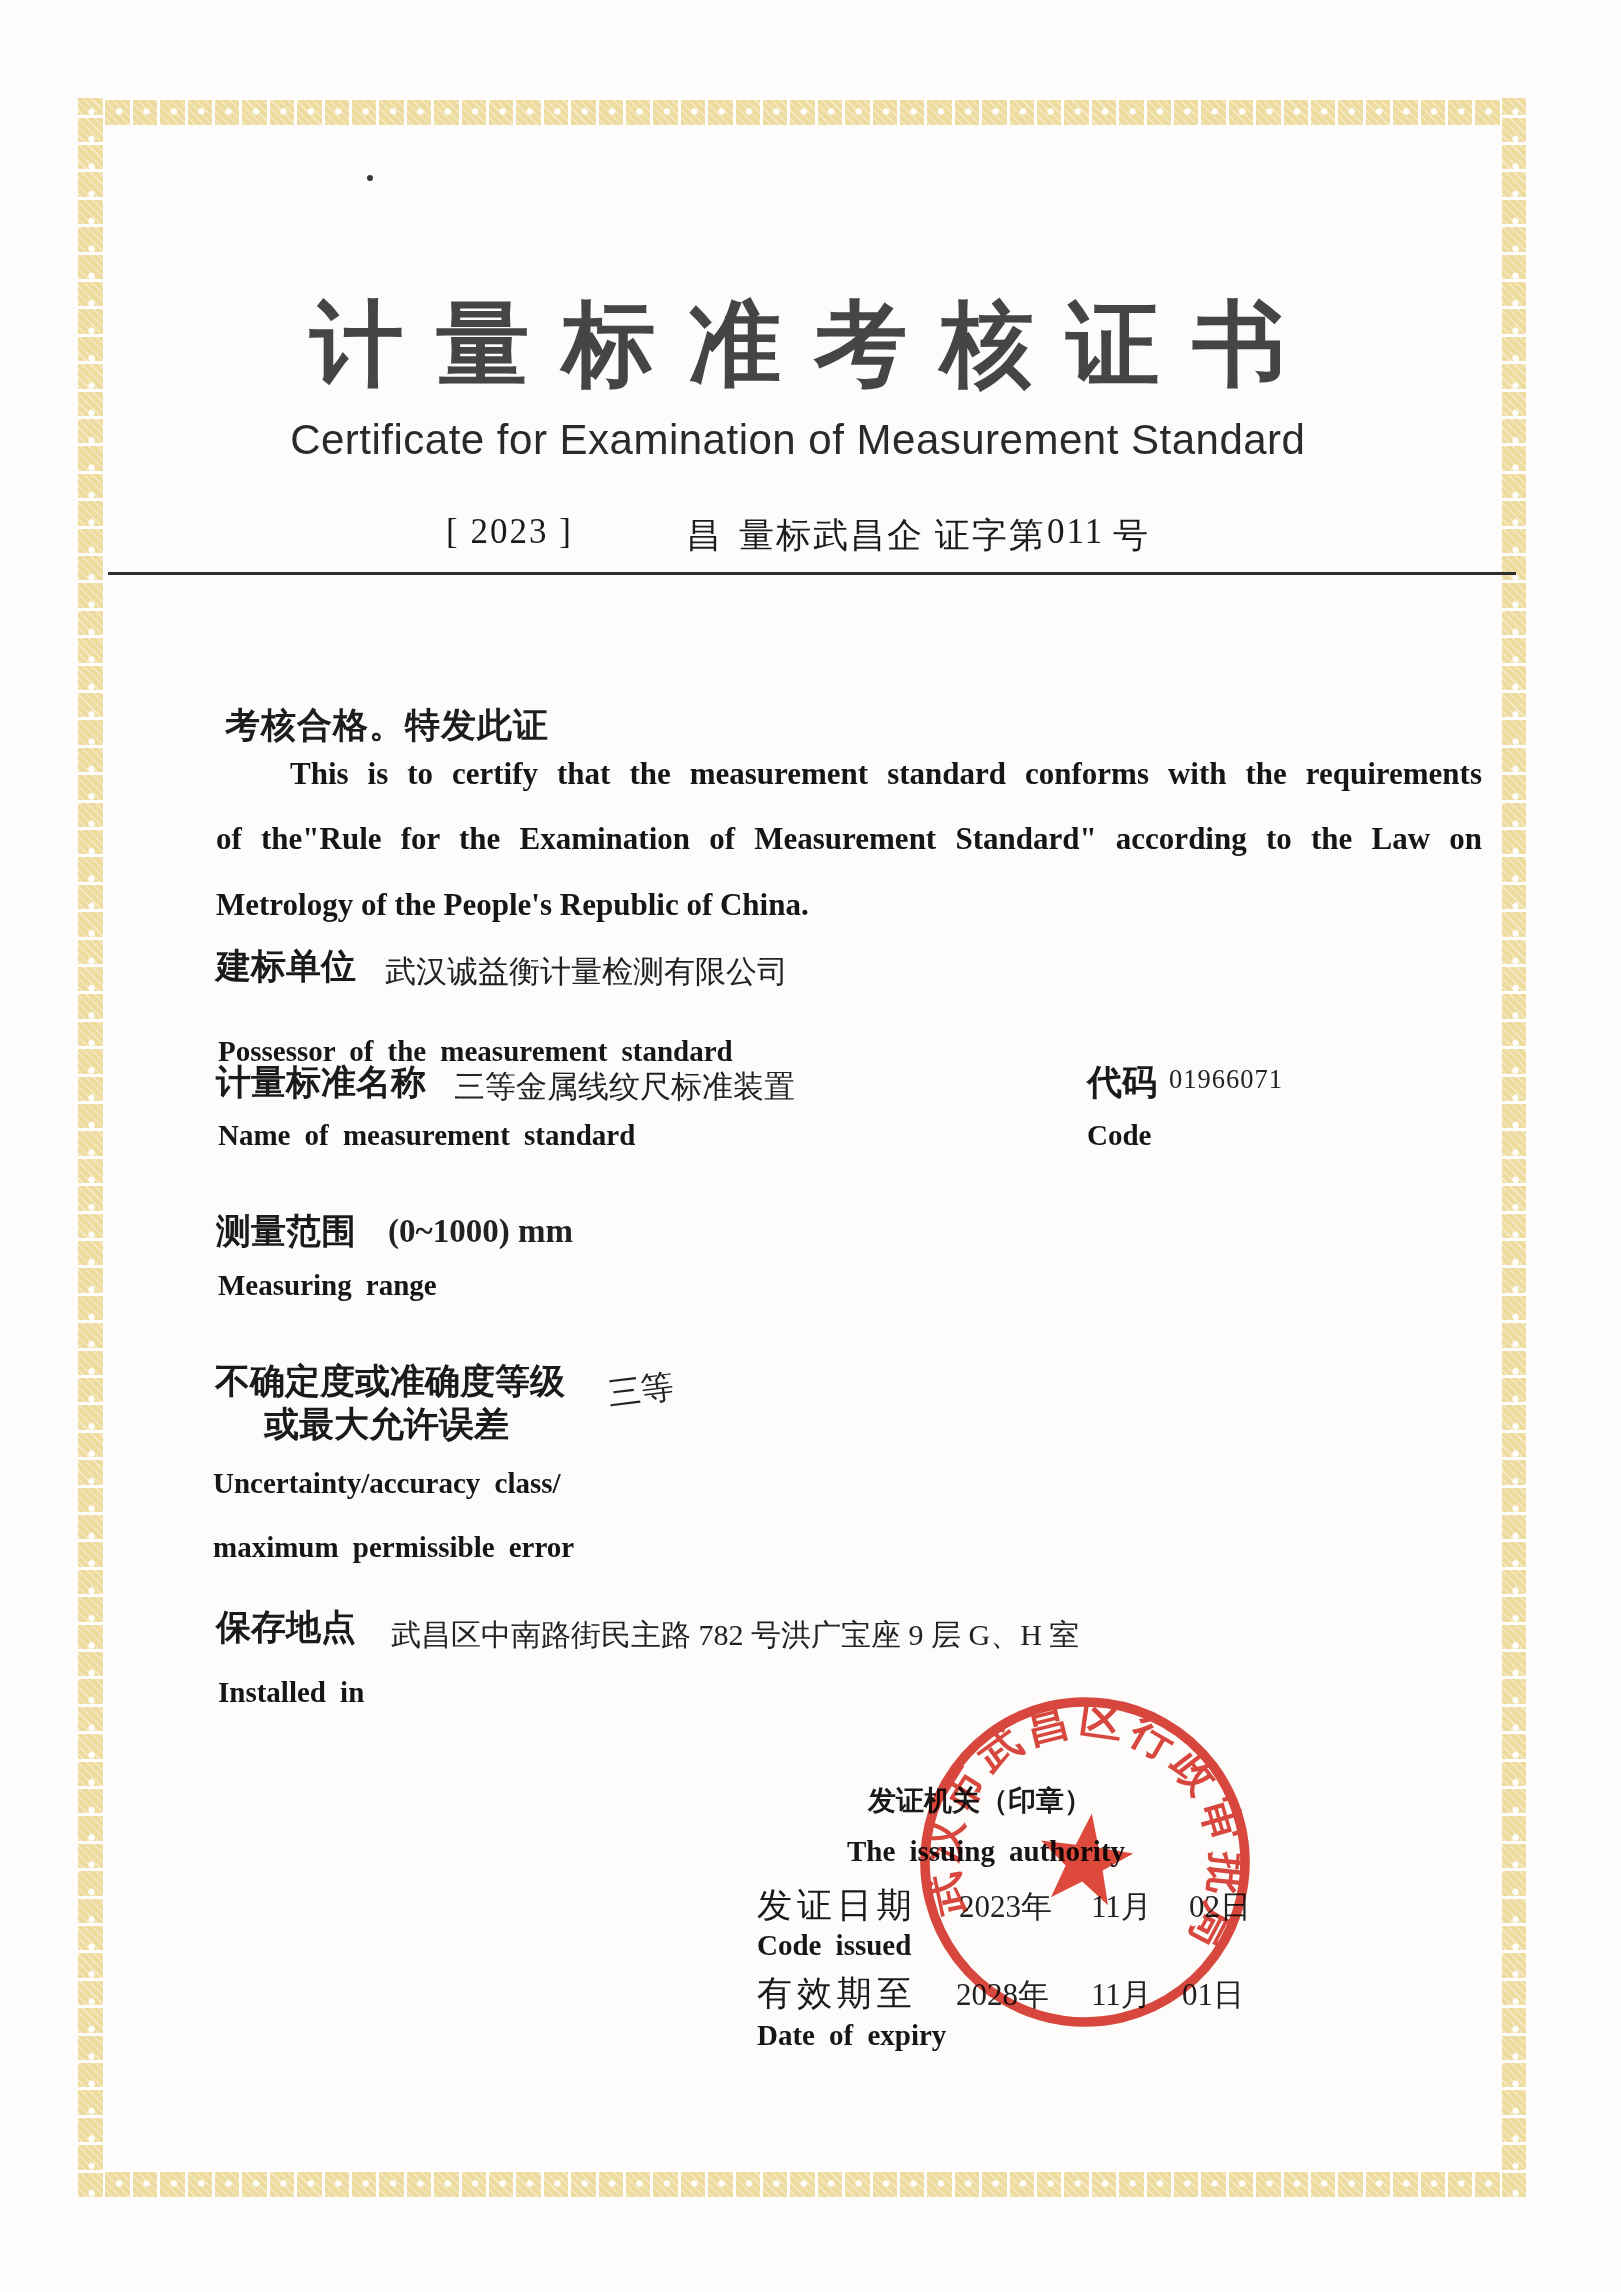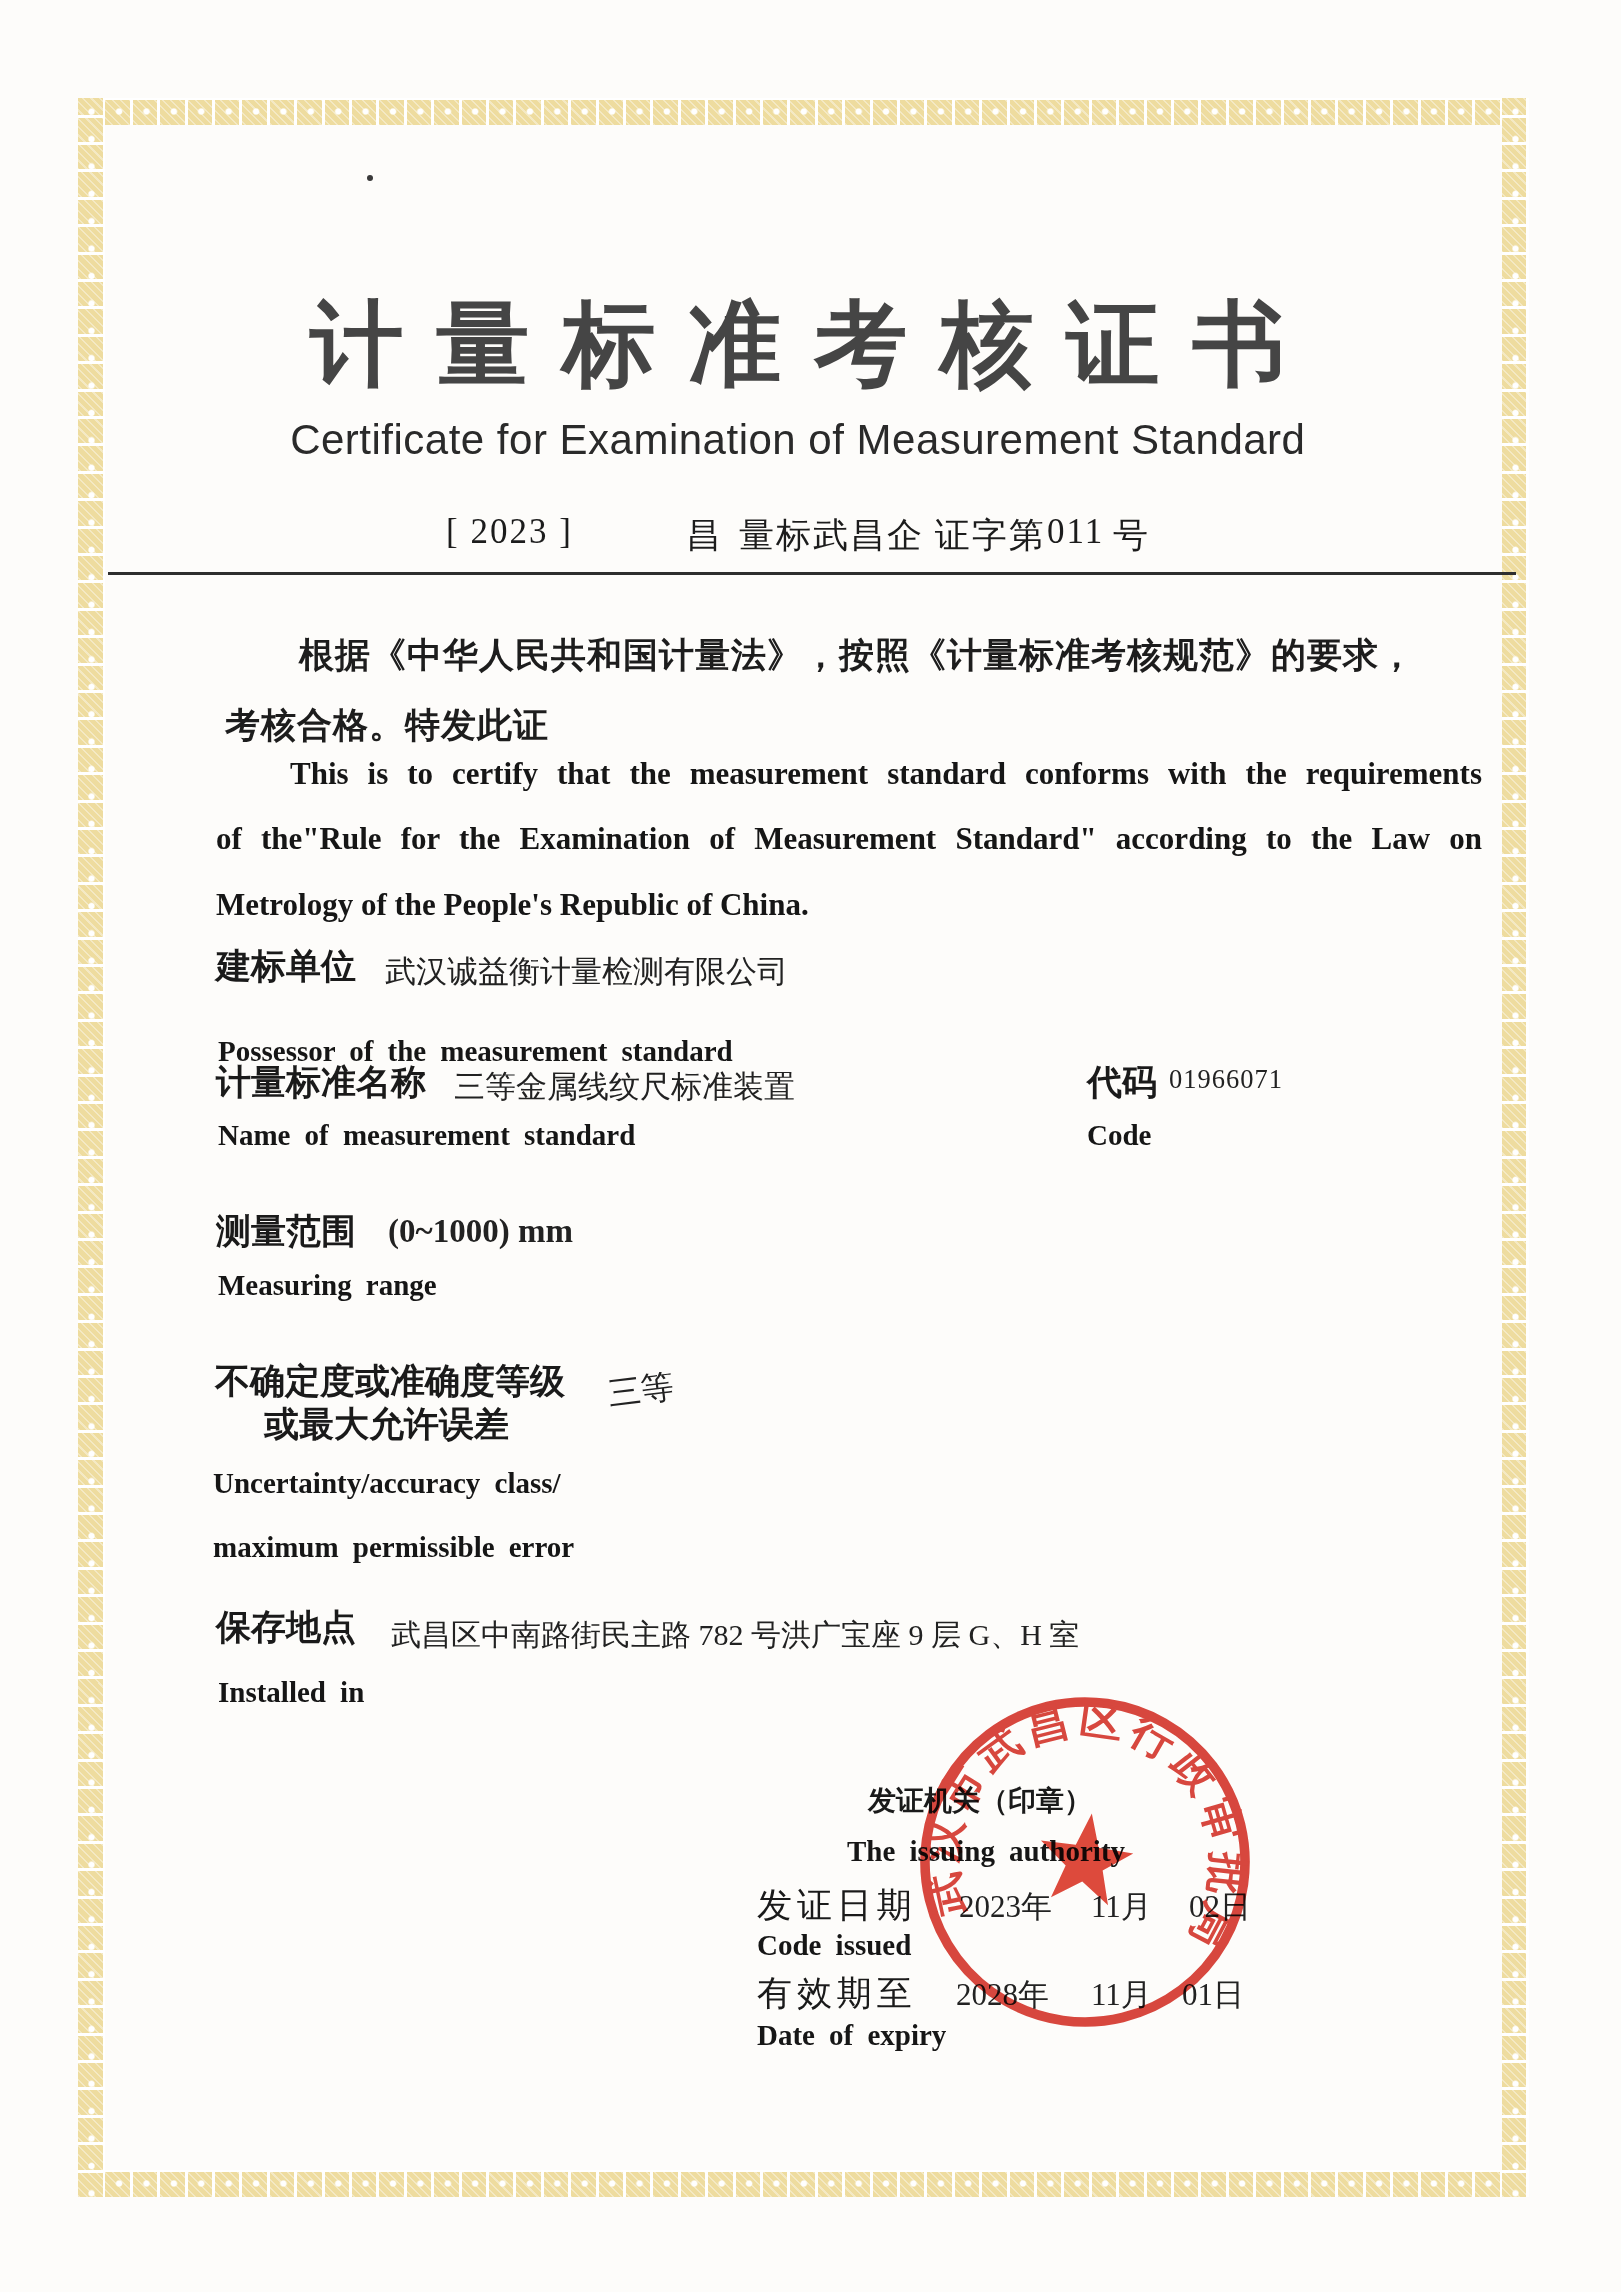--- a/index.html
+++ b/index.html
@@ -66,21 +66,20 @@
 
   <div class="abs certno" style="left:446px;">
     <span class="abs" style="left:0;">[ 2023 ]</span>
     <span class="abs" style="left:240px;">昌</span>
     <span class="abs" style="left:293px;">量标武昌企 证字第</span>
     <span class="abs" style="left:601px;">011</span>
     <span class="abs" style="left:667px;">号</span>
   </div>
   <div class="abs rule"></div>
 
-  <div class="abs intro-zh zh" style="left:225px;top:632px;text-indent:74px;">根据《中华人民共和国计量法》，按照《计量标准考核规范》的要求，</div>
   <div class="abs intro-zh zh" style="left:225px;top:702px;">考核合格。特发此证</div>
 
   <div class="abs en-par" style="top:756px;text-indent:74px;">This is to certify that the measurement standard conforms with the requirements</div>
   <div class="abs en-par" style="top:821px;">of the"Rule for the Examination of Measurement Standard" according to the Law on</div>
   <div class="abs en-par" style="top:887px;text-align-last:left;">Metrology of the People's Republic of China.</div>
 
   <div class="abs label-zh zh" style="left:216px;top:943px;">建标单位</div>
   <div class="abs val-zh zh" style="left:385px;top:951px;">武汉诚益衡计量检测有限公司</div>
   <div class="abs label-en" style="left:218px;top:1003px;margin-top:32px;">Possessor of the measurement standard</div>
 

